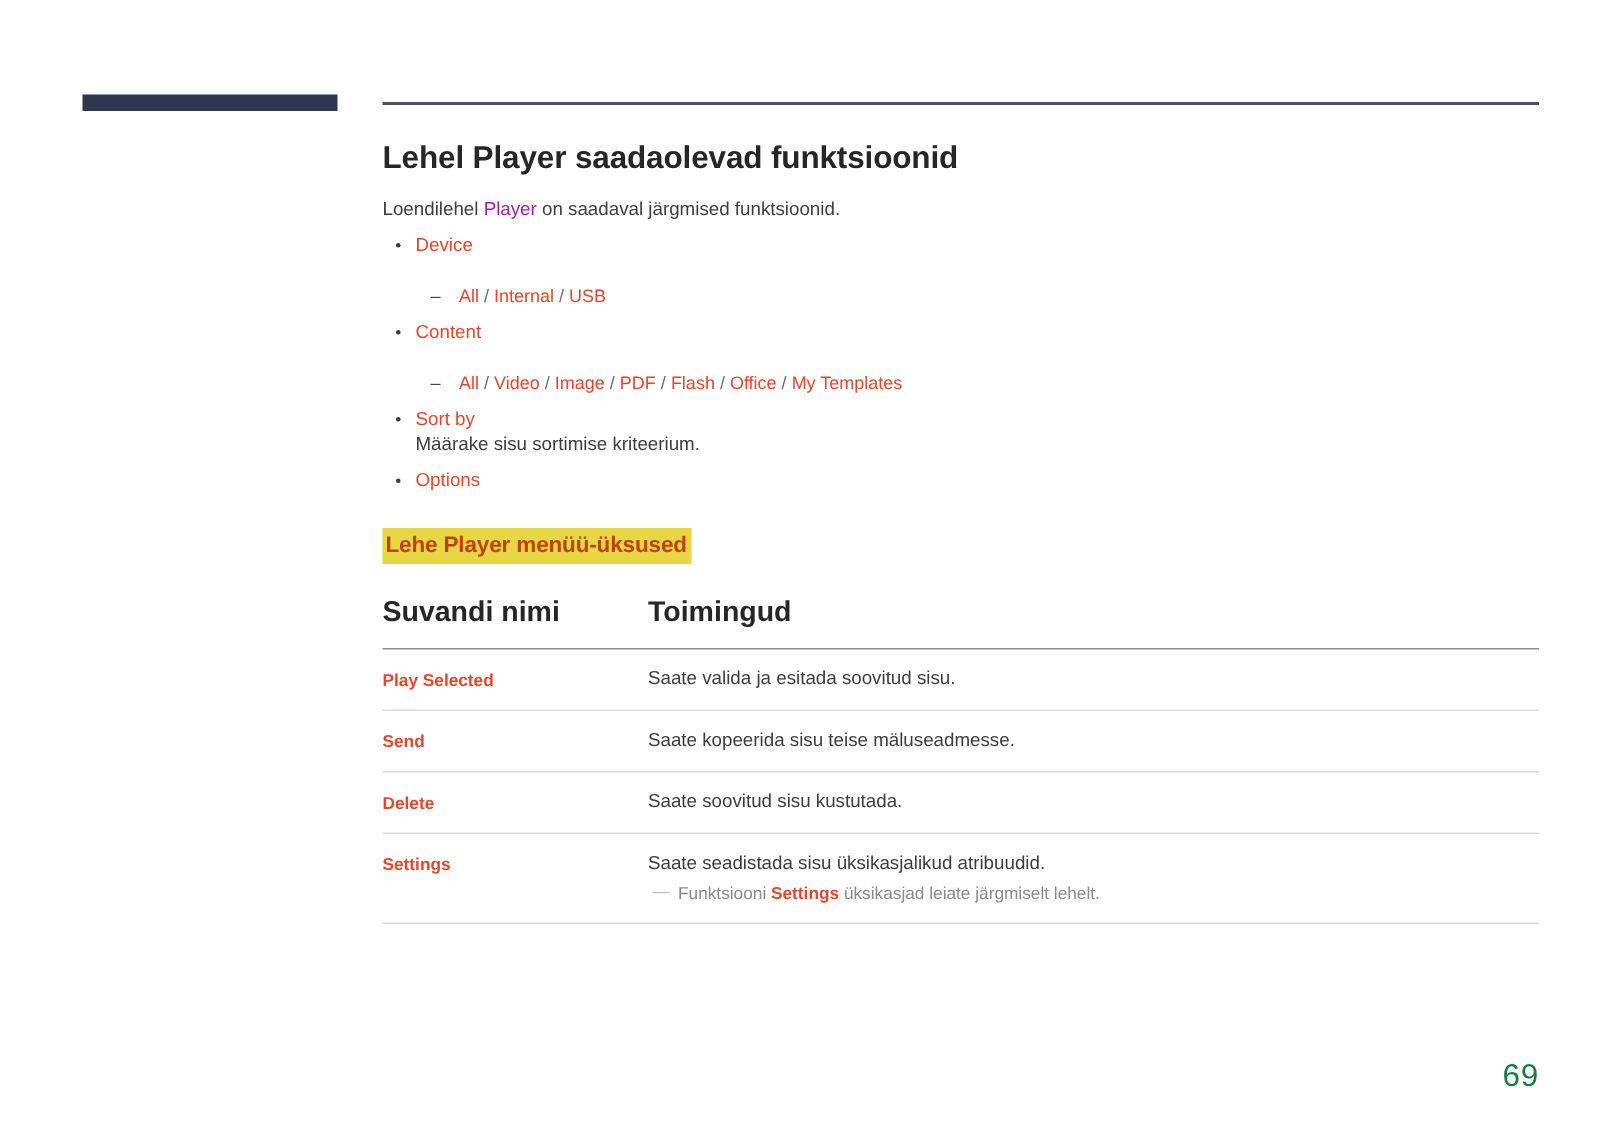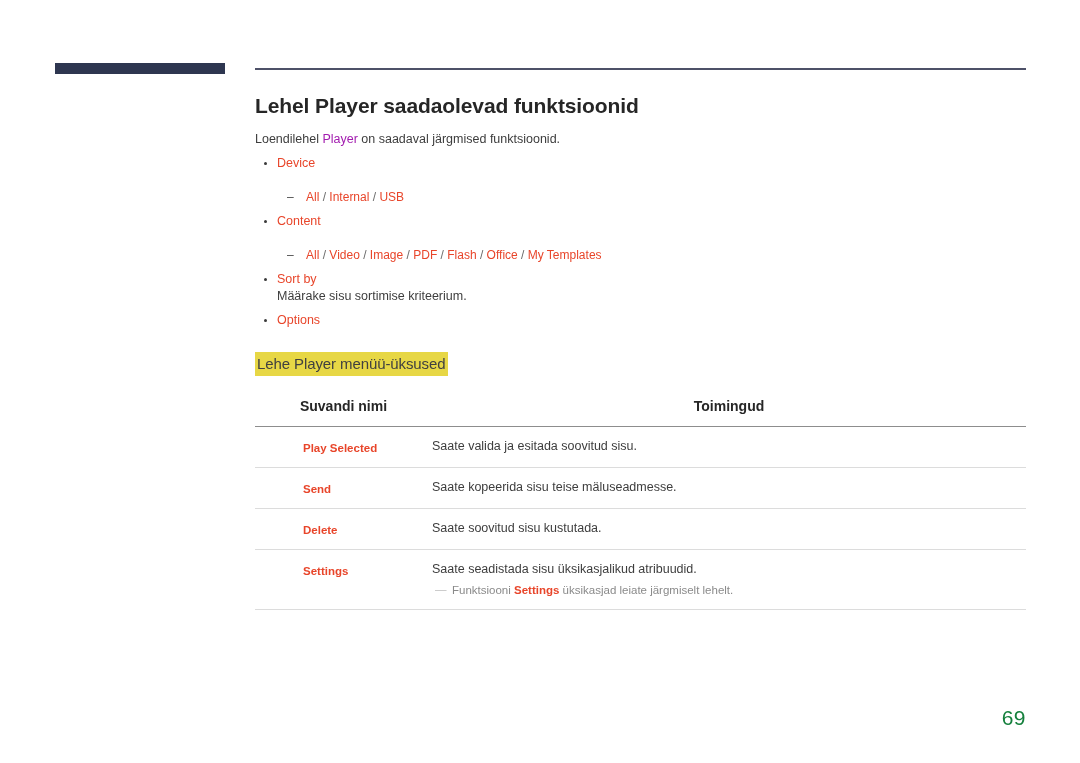--- a/index.html
+++ b/index.html
@@ -112,61 +112,60 @@
     color: #4a4a4a;
   }
 
   
   .section-head-wrap {
     margin-top: 23px;
   }
   .section-head {
     display: inline-block;
     background: #e7d745;
-    color: #404040;
+    color: #c2410c;
     font-size: 15px;
-    font-weight: normal;
+    font-weight: bold;
     line-height: 21px;
     padding: 1px 3px 2px 2px;
     letter-spacing: -0.1px;
   }
 
   
   table.menu-table {
     margin-top: 22px;
     width: 771px;
     border-collapse: collapse;
     table-layout: fixed;
   }
   table.menu-table col.c1 { width: 177px; }
   table.menu-table col.c2 { width: 594px; }
 
   table.menu-table th {
-    text-align: center;
-    font-size: 14px;
+    text-align: left;
+    font-size: 19px;
     font-weight: bold;
     color: #262626;
     padding: 0 0 12px 0;
     border-bottom: 1.6px solid #8d8d8d;
     vertical-align: top;
   }
   table.menu-table td {
     padding: 11px 0 11px 0;
     vertical-align: top;
     border-bottom: 1px solid #dcdcdc;
   }
   table.menu-table tr.last-row td {
     border-bottom: 1px solid #dcdcdc;
   }
   .opt-name {
     font-size: 11.5px;
     font-weight: bold;
     color: #e8452a;
     line-height: 16px;
-    margin-left: 48px;
   }
   .opt-desc {
     font-size: 12.5px;
     color: #3d3d3d;
     line-height: 17px;
   }
   .opt-note {
     position: relative;
     margin-top: 4px;
     padding-left: 20px;

